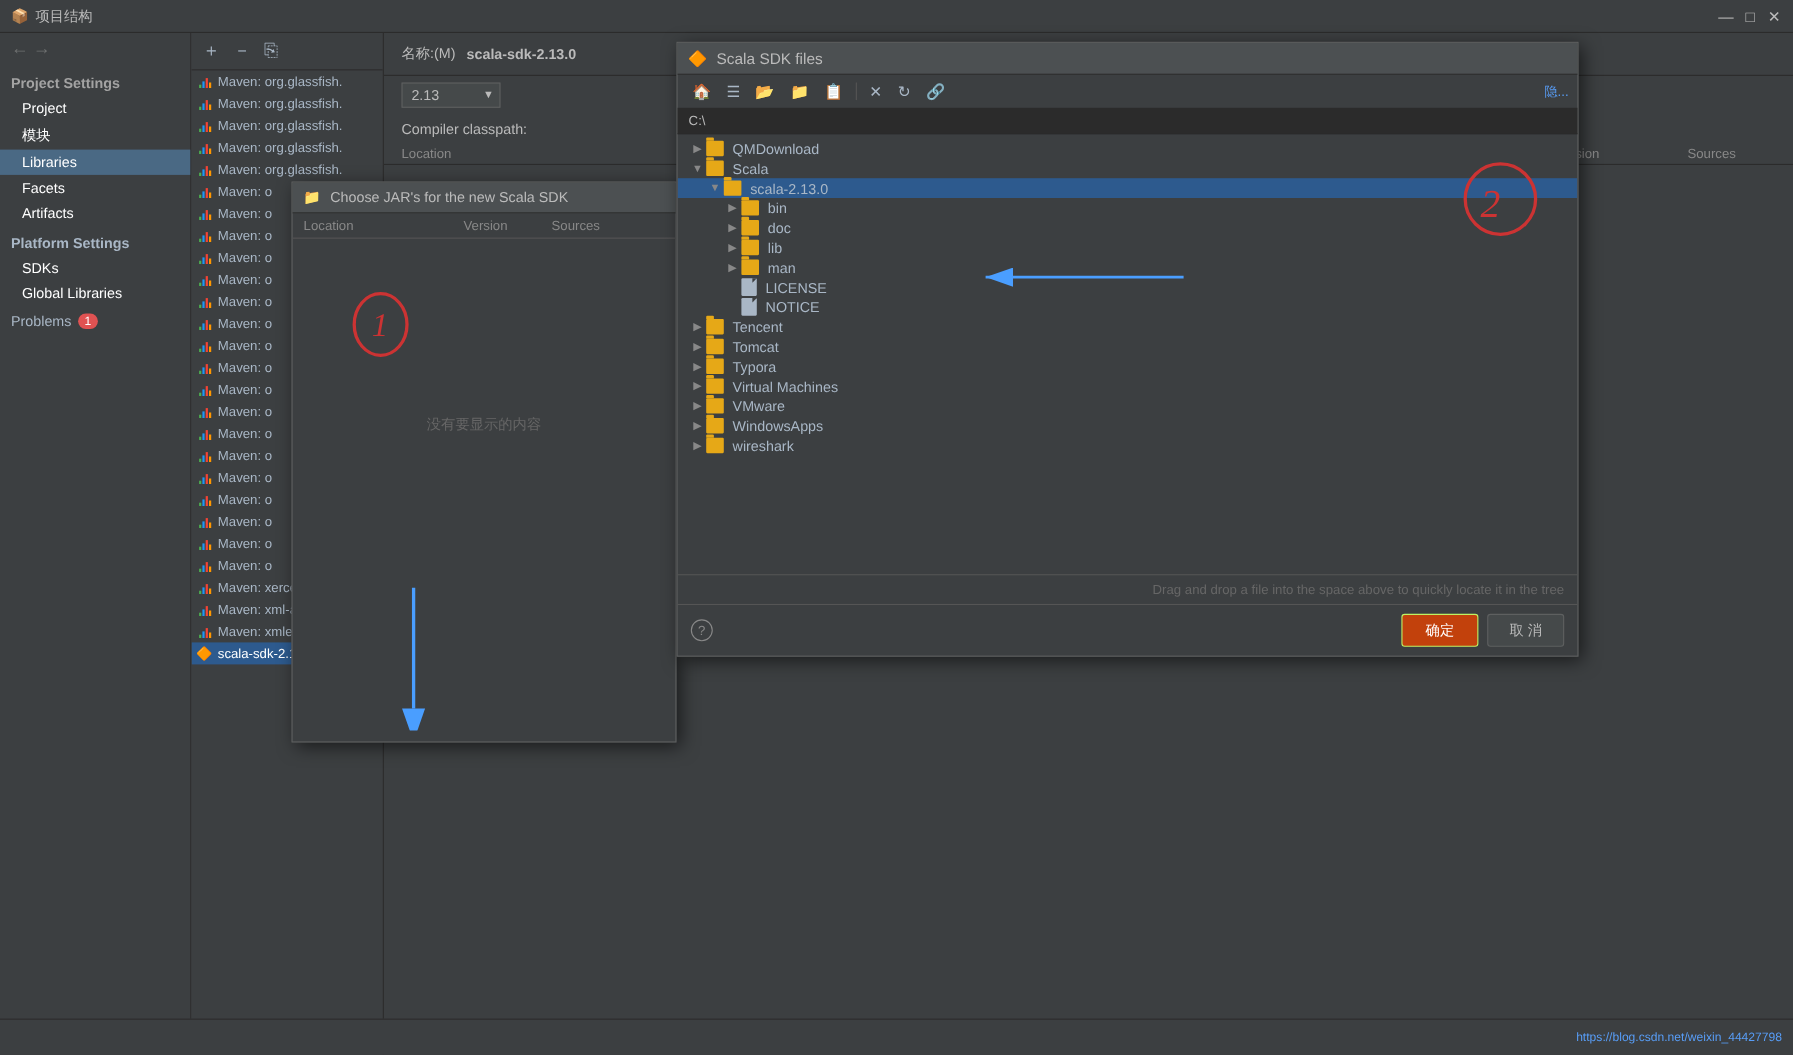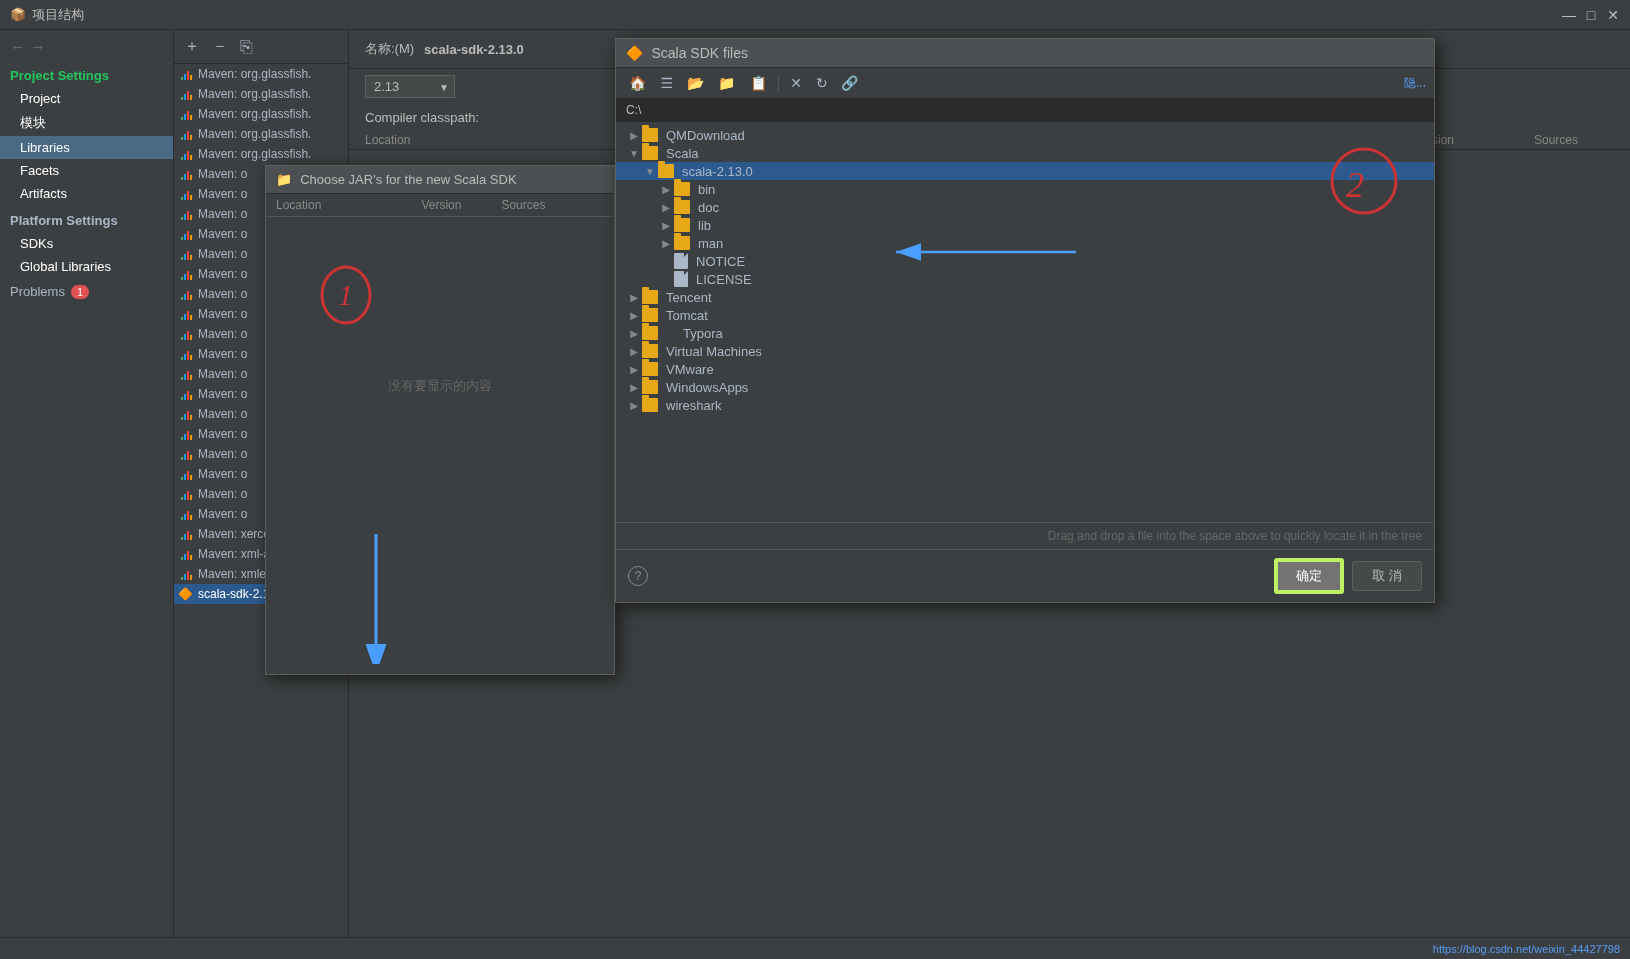--- a/index.html
+++ b/index.html
@@ -49,21 +49,21 @@
     
     .sidebar {
       width: 174px;
       background: #3c3f41;
       border-right: 1px solid #2b2b2b;
       display: flex;
       flex-direction: column;
       flex-shrink: 0;
     }
     .sidebar-section-title {
-      color: #22c55e;
+      color: #a3a3a3;
       font-size: 13px;
       font-weight: bold;
       padding: 8px 10px 4px 10px;
     }
     .sidebar-item {
       padding: 4px 10px 4px 20px;
       cursor: pointer;
       color: #ffffff;
       font-size: 13px;
     }
@@ -242,22 +242,22 @@
       font-size: 13px;
       cursor: pointer;
       border-radius: 3px;
     }
     .btn-default {
       background: #45494a;
       border: 1px solid #5e6060;
       color: #bbb;
     }
     .btn-primary {
-      background: #737373;
-      border: 4px solid #bef264;
+      background: #c2410c;
+      border: 1px solid #bef264;
       color: #fff;
     }
     .btn-cancel {
       background: #45494a;
       border: 1px solid #5e6060;
       color: #bbb;
     }
 
     
 
@@ -494,21 +494,21 @@
       -webkit-appearance: none;
       cursor: pointer;
       min-width: 90px;
     }
 
     .status-bar {
       position: absolute;
       bottom: 0;
       left: 0;
       right: 0;
-      height: 22px;
+      height: 33px;
       background: #3c3f41;
       border-top: 1px solid #2b2b2b;
       display: flex;
       align-items: center;
       justify-content: flex-end;
       padding: 0 10px;
       color: #589df6;
       font-size: 11px;
     }
   </style>
@@ -978,41 +978,41 @@
         <span style="margin-left: 4px;">lib</span>
       </div>
       <div class="tree-item tree-indent-3">
         <span class="tree-toggle">▶</span>
         <div class="tree-folder-icon"></div>
         <span style="margin-left: 4px;">man</span>
       </div>
       <div class="tree-item tree-indent-3">
         <span class="tree-toggle"></span>
         <div class="tree-file-icon"></div>
-        <span style="margin-left: 4px;">NOTICE</span>
+        <span style="margin-left: 4px;">LICENSE</span>
       </div>
       <div class="tree-item tree-indent-3">
         <span class="tree-toggle"></span>
         <div class="tree-file-icon"></div>
-        <span style="margin-left: 4px;">LICENSE</span>
+        <span style="margin-left: 4px;">NOTICE</span>
       </div>
       <div class="tree-item tree-indent-1">
         <span class="tree-toggle">▶</span>
         <div class="tree-folder-icon"></div>
         <span style="margin-left: 4px;">Tencent</span>
       </div>
       <div class="tree-item tree-indent-1">
         <span class="tree-toggle">▶</span>
         <div class="tree-folder-icon"></div>
         <span style="margin-left: 4px;">Tomcat</span>
       </div>
       <div class="tree-item tree-indent-1">
         <span class="tree-toggle">▶</span>
         <div class="tree-folder-icon"></div>
-        <span style="margin-left: 21px;">Typora</span>
+        <span style="margin-left: 4px;">Typora</span>
       </div>
       <div class="tree-item tree-indent-1">
         <span class="tree-toggle">▶</span>
         <div class="tree-folder-icon"></div>
         <span style="margin-left: 4px;">Virtual Machines</span>
       </div>
       <div class="tree-item tree-indent-1">
         <span class="tree-toggle">▶</span>
         <div class="tree-folder-icon"></div>
         <span style="margin-left: 4px;">VMware</span>

